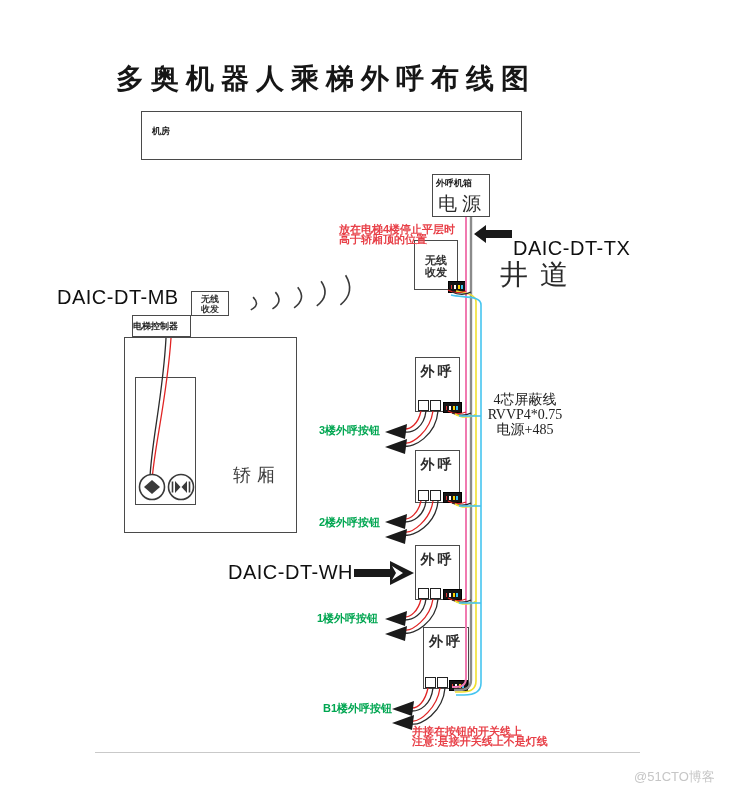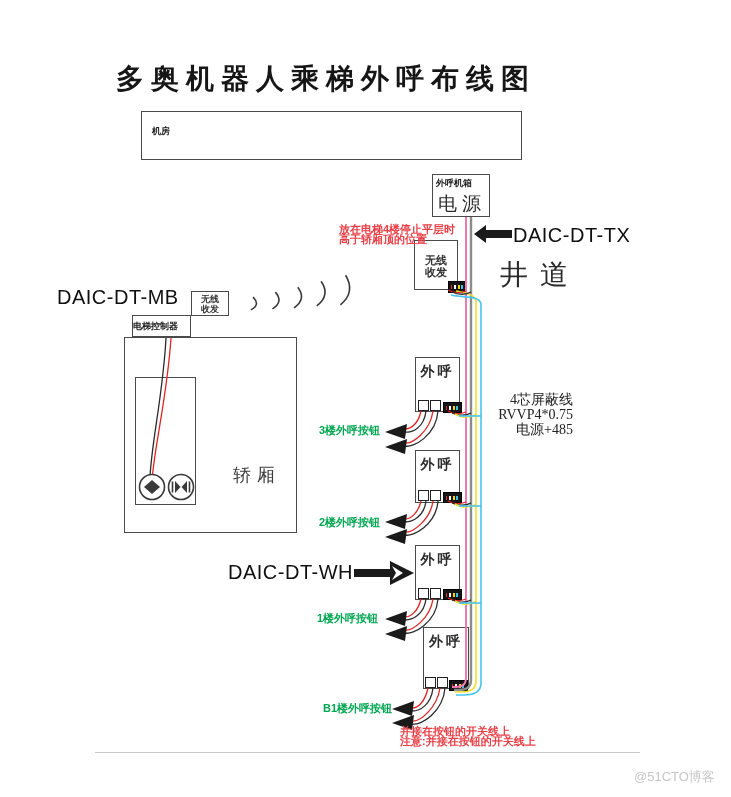--- a/index.html
+++ b/index.html
@@ -13,23 +13,23 @@
   
   #machine-room{left:141px;top:103px;width:381px;height:49px;margin-top:8px;}
   #machine-room .lbl{margin:13px 0 0 10px;font-size:9px;font-weight:bold;color:#222;}
   
   #power-box{left:432px;top:174px;width:58px;height:43px;}
   #power-box .hdr{margin:2px 0 0 3px;font-size:9px;font-weight:bold;white-space:nowrap;}
   #power-box .big{margin:1px 0 4px 5px;font-size:19px;letter-spacing:5px;color:#2c2c2c;}
   
   .rednote{position:absolute;font-size:11px;font-weight:bold;color:#e84048;line-height:10px;white-space:nowrap;z-index:3;}
   #note-top{left:339px;top:224px;}
-  #note-bottom{left:400px;top:726px;}
+  #note-bottom{left:412px;top:726px;}
   .daic{position:absolute;font-size:20px;font-weight:500;color:#101010;letter-spacing:0.5px;white-space:nowrap;z-index:3;}
-  #lbl-tx{left:513px;top:224px;}
+  #lbl-tx{left:513px;top:237px;}
   #lbl-mb{left:57px;top:286px;}
   #lbl-wh{left:228px;top:561px;}
   #shaft-label{left:500px;top:256px;font-size:28px;letter-spacing:12px;font-weight:500;color:#2a2a2a;z-index:3;}
   
   .wbox{text-align:center;font-weight:bold;color:#333;}
   #wireless-shaft{left:414px;top:240px;width:44px;height:50px;font-size:11px;line-height:12px;padding-top:13px;}
   #wireless-cabin{left:191px;top:291px;width:38px;height:25px;font-size:9px;line-height:10px;padding-top:2px;}
   .terminal{position:absolute;background:#151515;border:1px solid #000;z-index:2;
     background-image:linear-gradient(90deg,#e23333 1px,rgba(0,0,0,0) 1px 3px,#ffffff 3px 5px,rgba(0,0,0,0) 5px 7px,#ffd400 7px 9px,rgba(0,0,0,0) 9px 10px,#36c3f2 10px 12px,rgba(0,0,0,0) 12px);
     background-size:13px 4px;background-position:2px 3px;background-repeat:no-repeat;}
@@ -42,21 +42,21 @@
   .callbox{border:1.5px solid #4a4a4a;}
   .callbox .cap{text-align:center;margin-top:5px;font-size:14px;font-weight:bold;letter-spacing:3px;color:#2e2e2e;}
   .sq{position:absolute;width:11px;height:11px;background:#fff;border:1.5px solid #222;box-sizing:border-box;z-index:2;}
   
   .greenlbl{position:absolute;font-size:11px;font-weight:bold;color:#00a651;text-align:right;white-space:nowrap;z-index:3;}
   #f3{left:308px;top:423px;width:72px;}
   #f2{left:312px;top:515px;width:68px;}
   #f1{left:306px;top:611px;width:72px;}
   #fb1{left:314px;top:701px;width:78px;}
   
-  #cable-spec{left:477px;top:392px;width:96px;text-align:right;font-size:14px;line-height:15px;color:#222;font-family:"Liberation Serif", serif;z-index:3;}
+  #cable-spec{left:477px;top:392px;width:96px;text-align:center;font-size:14px;line-height:15px;color:#222;font-family:"Liberation Serif", serif;z-index:3;}
   #divider{left:95px;top:752px;width:545px;height:1px;background:#c9c9c9;}
   #watermark{left:634px;top:768px;font-size:13px;color:#c6c6c6;z-index:3;}
   #wires{position:absolute;left:0;top:0;z-index:2;pointer-events:none;}
   #wires path, #wires line{fill:none;}
   .w-pink{stroke:var(--wire_pink);stroke-width:2;}
   .w-gray{stroke:var(--wire_gray);stroke-width:2.4;}
   .w-yellow{stroke:var(--wire_yellow);stroke-width:1.6;}
   .w-cyan{stroke:var(--wire_cyan);stroke-width:1.6;}
   .w-red{stroke:var(--wire_red);stroke-width:1.3;}
   .w-black{stroke:var(--wire_black);stroke-width:1.3;}
@@ -140,21 +140,21 @@
   <div class="greenlbl" id="fb1">B1楼外呼按钮</div>
 
   <div class="abs" id="cable-spec">
     <div>4芯屏蔽线</div>
     <div>RVVP4*0.75</div>
     <div>电源+485</div>
   </div>
 
   <div class="rednote" id="note-bottom">
     <div>并接在按钮的开关线上</div>
-    <div>注意:并接在按钮的开关线上</div>
+    <div>注意:是接开关线上不是灯线</div>
   </div>
 
   <div class="abs" id="divider"></div>
   <div class="abs" id="watermark">@51CTO博客</div>
 
   <svg id="wires" width="731" height="797">
 
     <path class="w-pink" d="M466,217 V678 C466,684 462,687 456,687 L452,687"></path>
     <path class="w-gray" d="M471,217 V680 C471,687 466,690 459,690 L454,690"></path>
     <path class="w-yellow" d="M456,291 C465,293 476,294 476,302 V681 C476,689 470,692 462,692 L455,692"></path>

